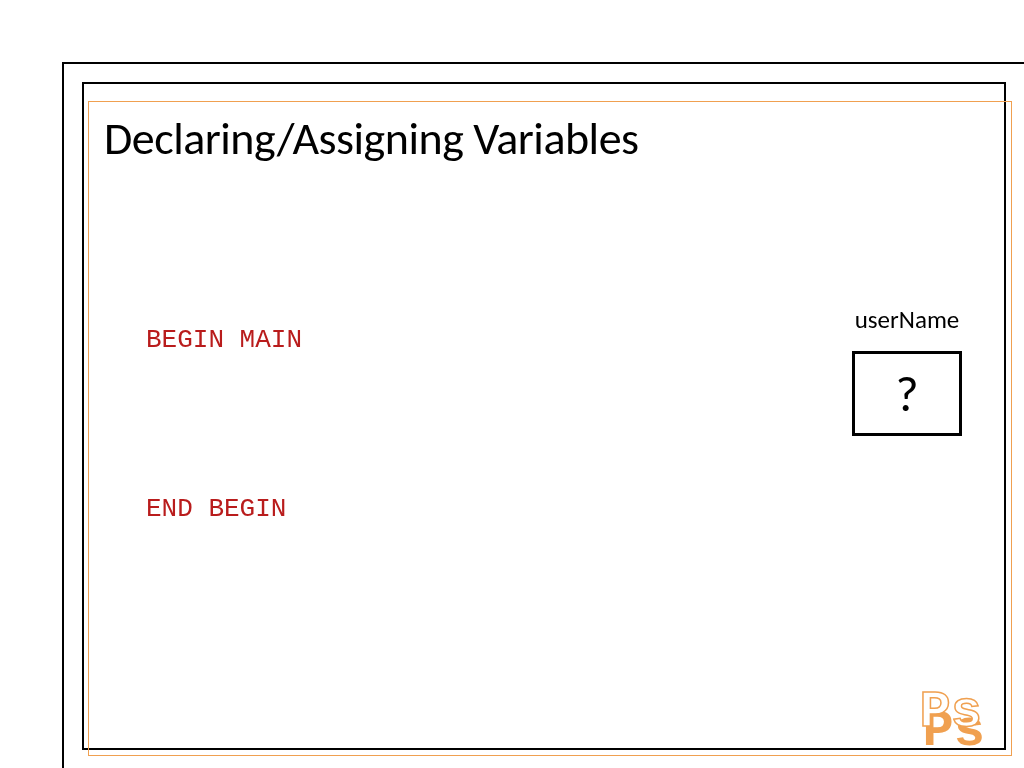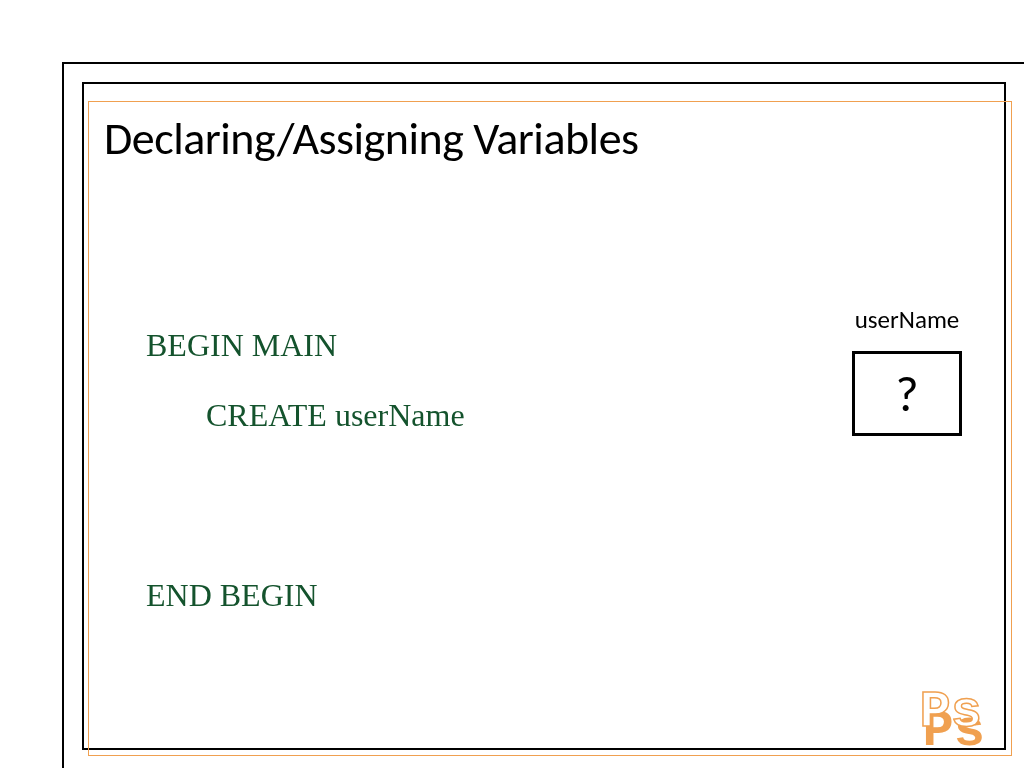--- a/index.html
+++ b/index.html
@@ -44,23 +44,23 @@
       left: 56px;
       font-size: 46px;
       font-weight: 300;
       color: #000;
       letter-spacing: -0.5px;
     }
     .code-block {
       position: absolute;
       top: 254px;
       left: 82px;
-      font-family: Liberation Serif, serif;
-      font-size: 32px;
-      color: #14532d;
+      font-family: Liberation Mono, monospace;
+      font-size: 26px;
+      color: #b91c1c;
       line-height: 1.7;
     }
     .code-indent {
       padding-left: 60px;
     }
     .code-end {
       margin-top: 125px;
     }
     .var-box-container {
       position: absolute;
@@ -108,21 +108,20 @@
 <body>
 
 <div class="outer-border"></div>
 <div class="inner-border"></div>
 <div class="orange-border"></div>
 
 <h1 class="title">Declaring/Assigning Variables</h1>
 
 <div class="code-block">
   <div>BEGIN MAIN</div>
-  <div class="code-indent">CREATE userName</div>
   <div class="code-end">END BEGIN</div>
 </div>
 
 <div class="var-box-container">
   <div class="var-label">userName</div>
   <div class="var-box">
     <span>?</span>
   </div>
 </div>
 

